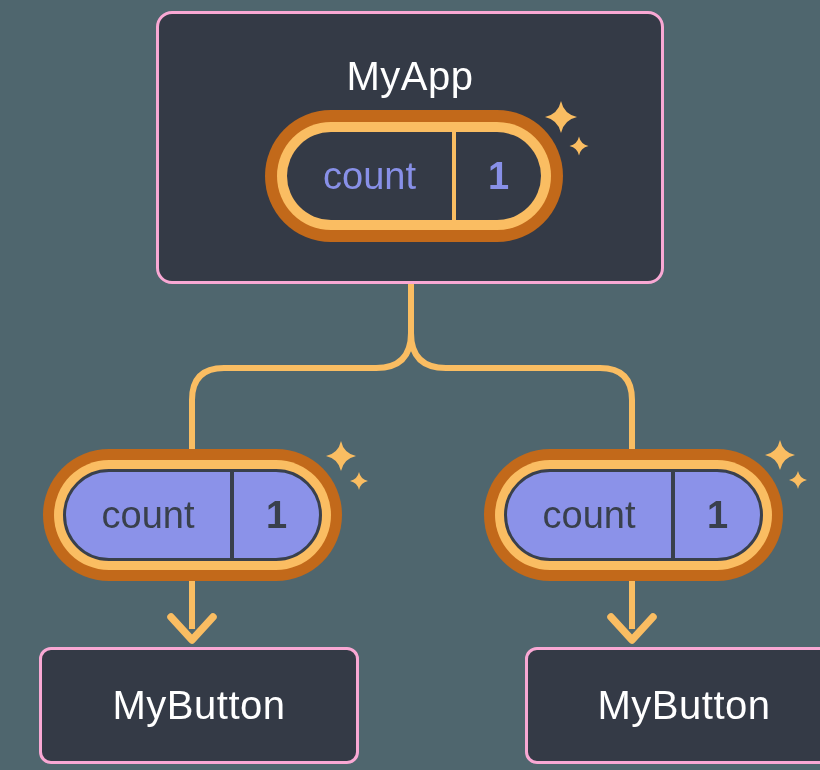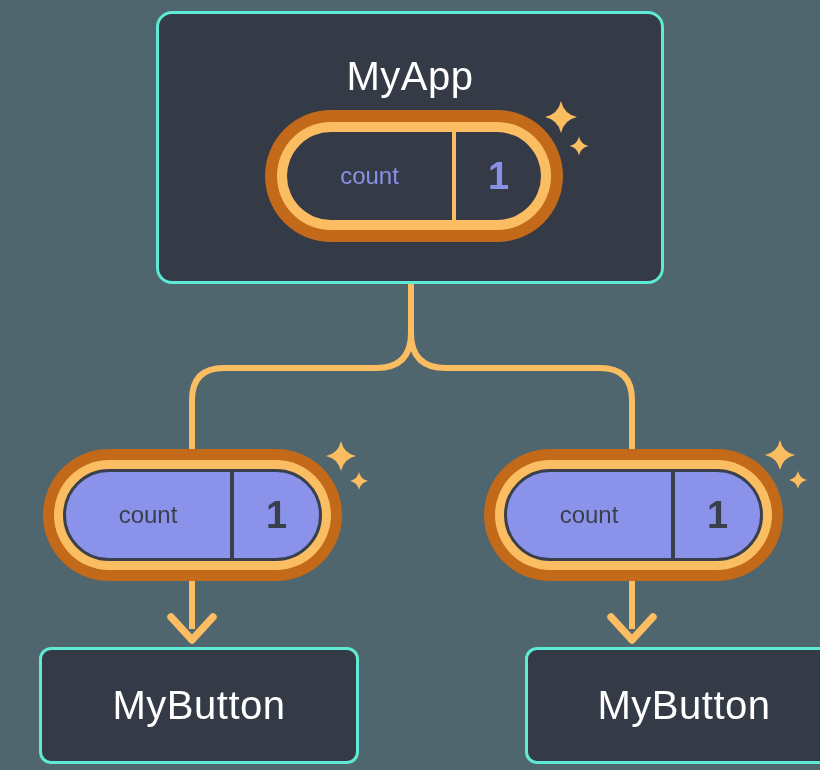--- a/index.html
+++ b/index.html
@@ -15,21 +15,21 @@
   }
   svg.overlay{
     position:absolute;left:0;top:0;width:820px;height:770px;
     pointer-events:none;
   }
   .lines-layer{z-index:1;}
   .sparkles-layer{z-index:6;}
   .node{
     position:absolute;
     background:#343A46;
-    border:3px solid #5eead4;
+    border:3px solid #f9a8d4;
     box-sizing:border-box;
     z-index:2;
   }
   .node-root{
     left:156px;top:11px;width:508px;height:273px;
     border-radius:16px;
   }
   .node-child{
     border-radius:12px;
     display:flex;align-items:center;justify-content:center;margin-left:31px;
@@ -86,21 +86,21 @@
   }
   .cell-name{width:165px;}
   .pill-inner-purple .cell-name{width:164px;}
   .cell-value{flex:1;}
   .pill-divider{
     width:4px;align-self:stretch;
   }
   .divider-orange{background:#FABD62;}
   .divider-dark{background:#39404C;}
   .state-name{
-    font-size:24px;font-weight:400;
+    font-size:38px;font-weight:400;
   }
   .state-value{
     font-size:38px;font-weight:700;
   }
   .text-purple{color:#8890E8;}
   .text-dark{color:#39404C;}
 </style>
 </head>
 <body>
 

